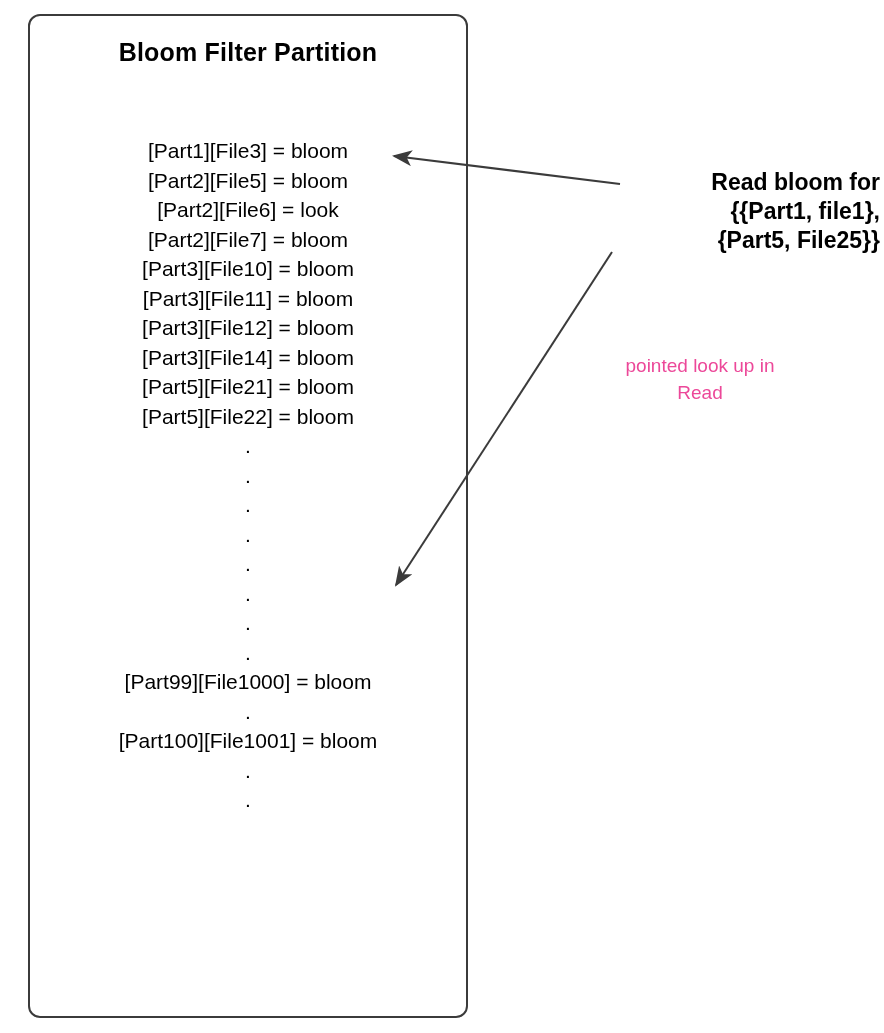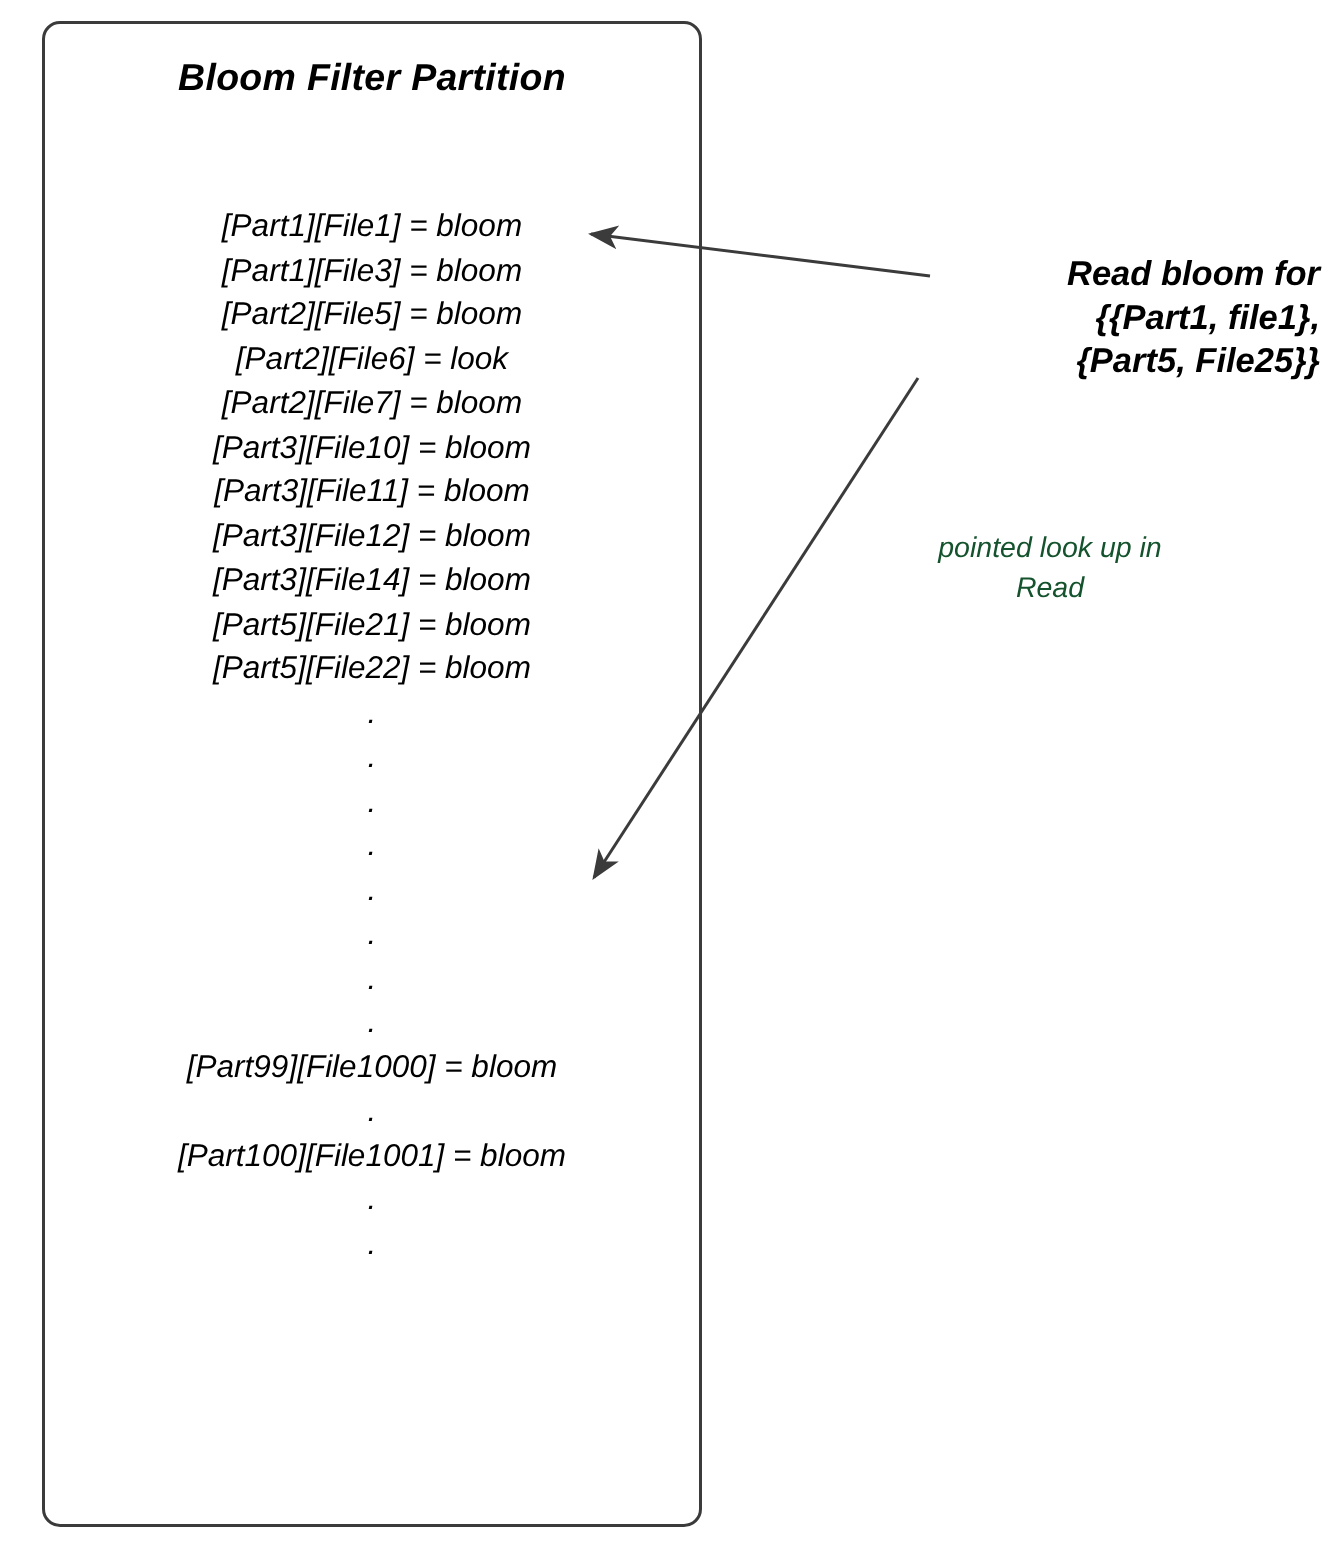--- a/index.html
+++ b/index.html
@@ -13,21 +13,20 @@
     font-family: "Liberation Sans", sans-serif;
     color: #000000;
     position: relative;
     overflow: hidden;
   }
 
   #canvas {
     position: relative;
     width: 884px;
     height: 1033px;
-    font-style: italic;
   }
 
   
   #partition-box {
     position: absolute;
     left: 28px;
     top: 14px;
     width: 440px;
     height: 1004px;
     border: 2.5px solid #3b3b3b;
@@ -80,21 +79,21 @@
   .read-bloom-line { white-space: pre; }
 
   #pointed-lookup-label {
     position: absolute;
     left: 575px;
     top: 352px;
     width: 250px;
     font-size: 19px;
     line-height: 27px;
     text-align: center;
-    color: #14532d;
+    color: #ec4899;
   }
   .lookup-line { white-space: pre; }
 
   
   #arrows {
     position: absolute;
     left: 0;
     top: 0;
     width: 884px;
     height: 1033px;
@@ -104,21 +103,20 @@
 </head>
 <body>
 
 <div id="canvas">
 
   <div id="partition-box"></div>
 
   <div id="box-title">Bloom Filter Partition</div>
 
   <div id="entry-list">
-    <div class="entry-line">[Part1][File1] = bloom</div>
     <div class="entry-line">[Part1][File3] = bloom</div>
     <div class="entry-line">[Part2][File5] = bloom</div>
     <div class="entry-line">[Part2][File6] = look</div>
     <div class="entry-line">[Part2][File7] = bloom</div>
     <div class="entry-line">[Part3][File10] = bloom</div>
     <div class="entry-line">[Part3][File11] = bloom</div>
     <div class="entry-line">[Part3][File12] = bloom</div>
     <div class="entry-line">[Part3][File14] = bloom</div>
     <div class="entry-line">[Part5][File21] = bloom</div>
     <div class="entry-line">[Part5][File22] = bloom</div>

